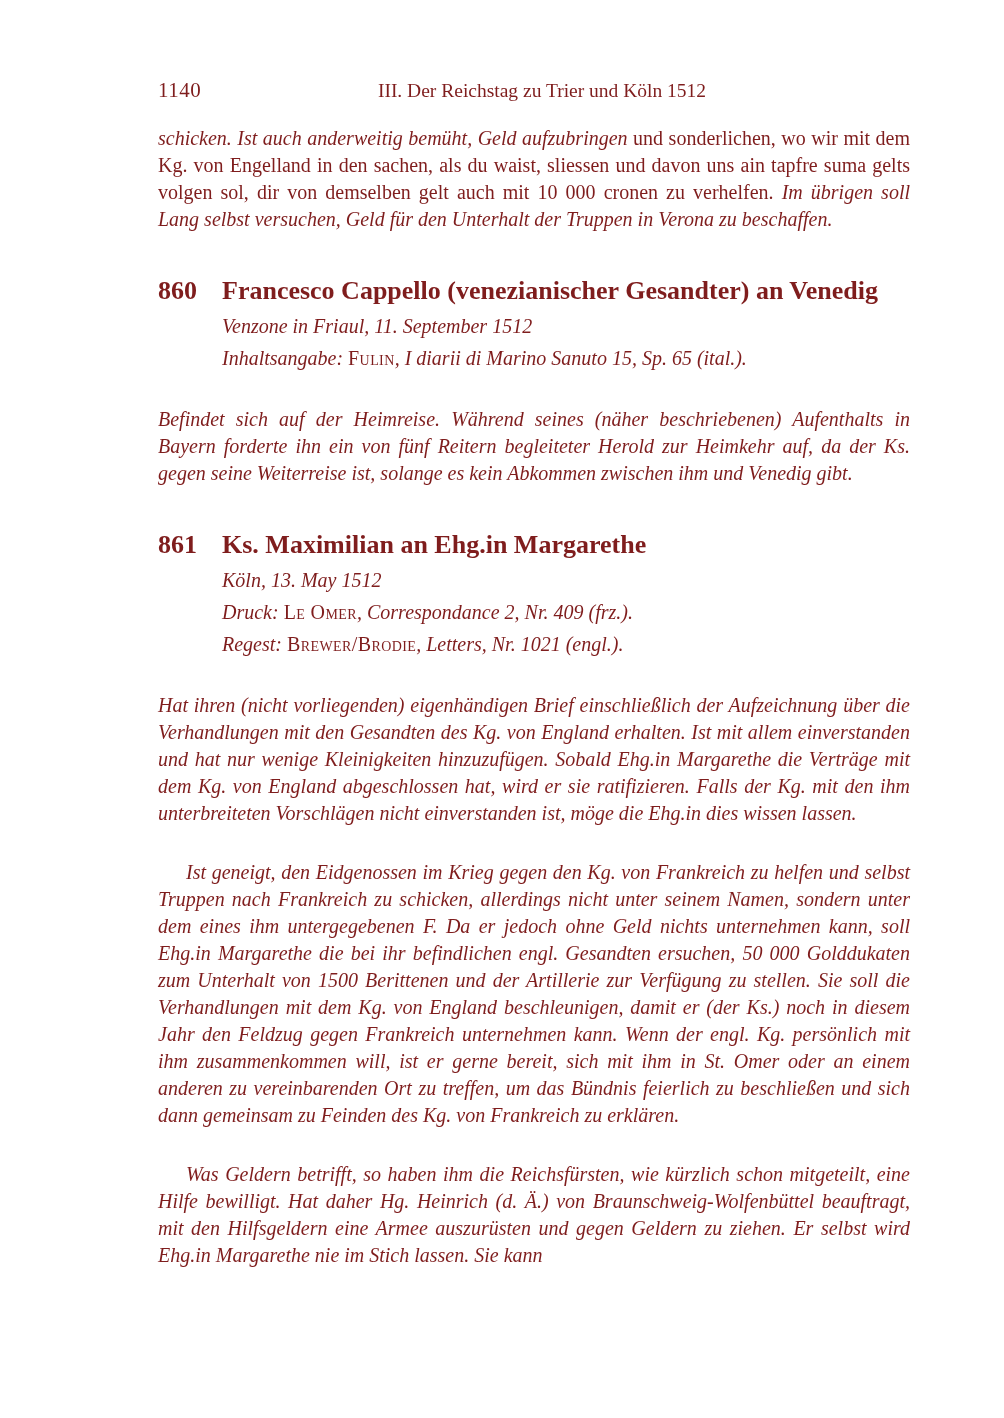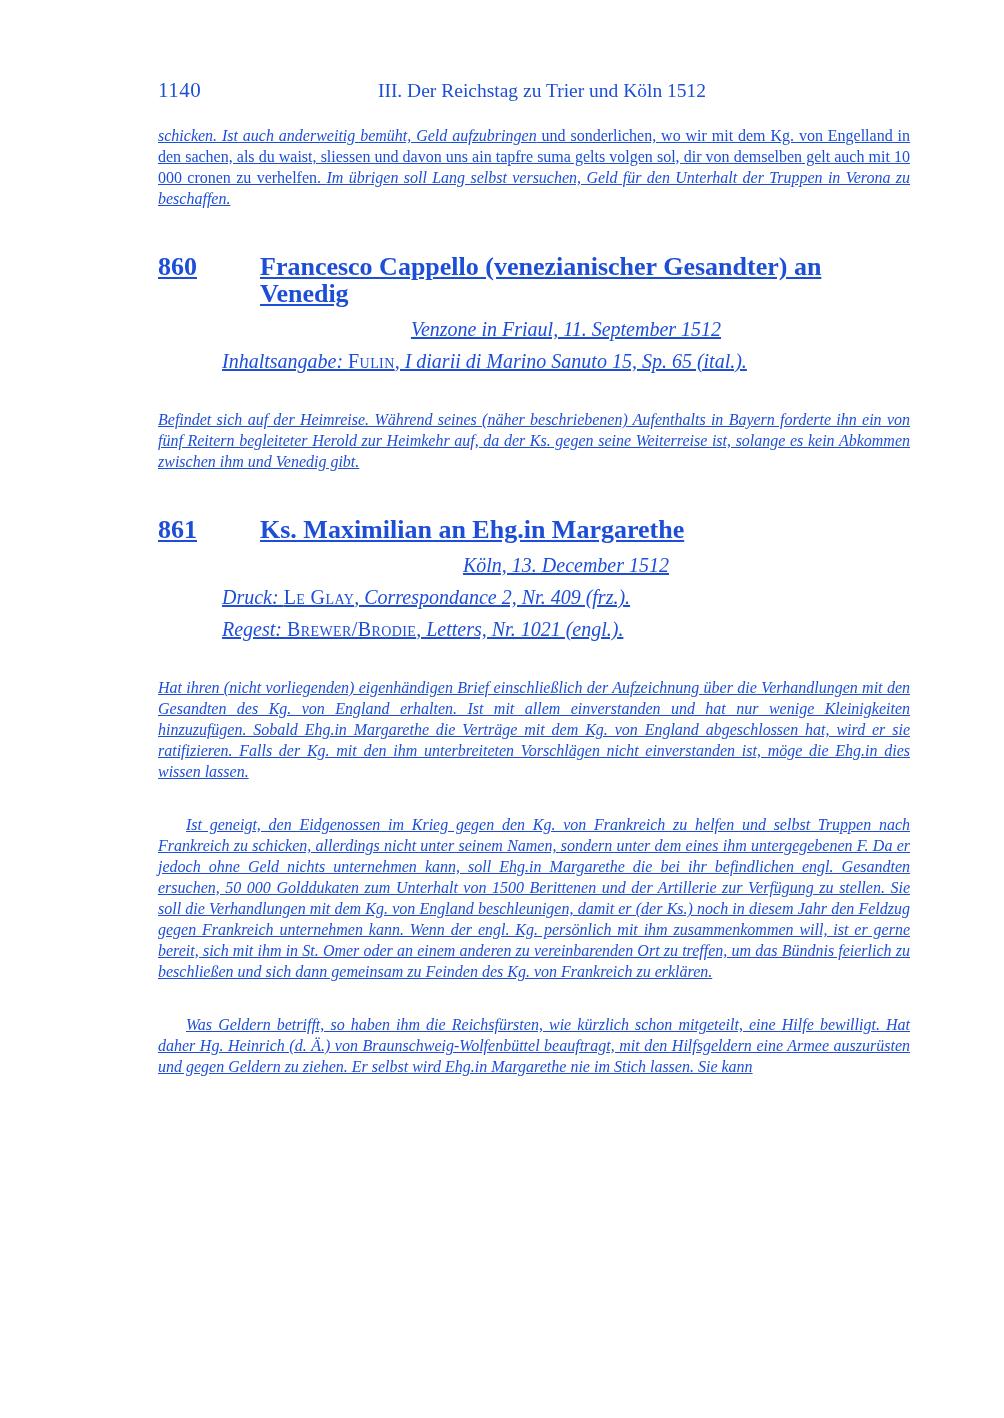--- a/index.html
+++ b/index.html
@@ -3,25 +3,24 @@
 <meta charset="utf-8">
 <style>
   * { margin: 0; padding: 0; box-sizing: border-box; }
   html, body { background: #e8e8e8; }
   .page {
     position: relative;
     width: 1004px;
     height: 1418px;
     margin: 0 auto;
     background: #ffffff;
-    color: #1d4ed8;
+    color: #7f1d1d;
     font-family: "Liberation Serif", "DejaVu Serif", serif;
     padding: 78px 96px 0 158px;
     overflow: hidden;
-    text-decoration: underline;
   }
   .text-col { width: 752px; }
 
   
   .page-header {
     position: relative;
     height: 27px;
     margin-bottom: 20px;
   }
   .page-number {
@@ -32,38 +31,38 @@
   }
   .running-title {
     position: absolute;
     left: 16px; right: 0; top: 2px;
     text-align: center;
     font-size: 19.5px;
   }
 
   
   .para {
-    font-size: 16px;
-    line-height: 21px;
+    font-size: 20px;
+    line-height: 27px;
     text-align: justify;
   }
-  .it { font-style: italic; text-align: center; }
+  .it { font-style: italic; }
   .rm { font-style: normal; }
   .sc { font-variant: small-caps; font-style: normal; letter-spacing: 0.4px; margin-top: 29px; }
 
   
   .entry { margin-top: 44px; }
   .entry-head {
     display: flex;
     font-weight: bold;
     font-size: 26px;
     line-height: 27px;
   }
   .entry-number { width: 64px; flex: 0 0 64px; }
-  .entry-title { flex: 1; margin-left: 38px; }
+  .entry-title { flex: 1; }
   .meta {
     padding-left: 64px;
     font-size: 20px;
     line-height: 32px;
   }
   .meta-first { margin-top: 6px; }
   .regest { margin-top: 9px; }
   .regest .para { font-style: italic; margin-top: 32px; }
   .regest .para.indent { text-indent: 28px; }
 </style>
@@ -90,22 +89,22 @@
       <div class="regest">
         <p class="para">Befindet sich auf der Heimreise. Während seines (näher beschriebenen) Aufenthalts in Bayern forderte ihn ein von fünf Reitern begleiteter Herold zur Heimkehr auf, da der Ks. gegen seine Weiterreise ist, solange es kein Abkommen zwischen ihm und Venedig gibt.</p>
       </div>
     </div>
 
     <div class="entry">
       <div class="entry-head">
         <span class="entry-number">861</span>
         <span class="entry-title">Ks. Maximilian an Ehg.in Margarethe</span>
       </div>
-      <div class="meta meta-first it">Köln, 13. December 1512</div>
-      <div class="meta"><span class="it">Druck: </span><span class="sc">Le Glay</span><span class="it">, Correspondance 2, Nr. 409 (frz.).</span></div>
+      <div class="meta meta-first it">Köln, 13. May 1512</div>
+      <div class="meta"><span class="it">Druck: </span><span class="sc">Le Omer</span><span class="it">, Correspondance 2, Nr. 409 (frz.).</span></div>
       <div class="meta"><span class="it">Regest: </span><span class="sc">Brewer/Brodie</span><span class="it">, Letters, Nr. 1021 (engl.).</span></div>
       <div class="regest">
         <p class="para">Hat ihren (nicht vorliegenden) eigenhändigen Brief einschließlich der Aufzeichnung über die Verhandlungen mit den Gesandten des Kg. von England erhalten. Ist mit allem einverstanden und hat nur wenige Kleinigkeiten hinzuzufügen. Sobald Ehg.in Margarethe die Verträge mit dem Kg. von England abgeschlossen hat, wird er sie ratifizieren. Falls der Kg. mit den ihm unterbreiteten Vorschlägen nicht einverstanden ist, möge die Ehg.in dies wissen lassen.</p>
         <p class="para indent">Ist geneigt, den Eidgenossen im Krieg gegen den Kg. von Frankreich zu helfen und selbst Truppen nach Frankreich zu schicken, allerdings nicht unter seinem Namen, sondern unter dem eines ihm untergegebenen F. Da er jedoch ohne Geld nichts unternehmen kann, soll Ehg.in Margarethe die bei ihr befindlichen engl. Gesandten ersuchen, 50 000 Golddukaten zum Unterhalt von 1500 Berittenen und der Artillerie zur Verfügung zu stellen. Sie soll die Verhandlungen mit dem Kg. von England beschleunigen, damit er (der Ks.) noch in diesem Jahr den Feldzug gegen Frankreich unternehmen kann. Wenn der engl. Kg. persönlich mit ihm zusammenkommen will, ist er gerne bereit, sich mit ihm in St. Omer oder an einem anderen zu vereinbarenden Ort zu treffen, um das Bündnis feierlich zu beschließen und sich dann gemeinsam zu Feinden des Kg. von Frankreich zu erklären.</p>
         <p class="para indent">Was Geldern betrifft, so haben ihm die Reichsfürsten, wie kürzlich schon mitgeteilt, eine Hilfe bewilligt. Hat daher Hg. Heinrich (d. Ä.) von Braunschweig-Wolfenbüttel beauftragt, mit den Hilfsgeldern eine Armee auszurüsten und gegen Geldern zu ziehen. Er selbst wird Ehg.in Margarethe nie im Stich lassen. Sie kann</p>
       </div>
     </div>
 
   </div>
 </div>

